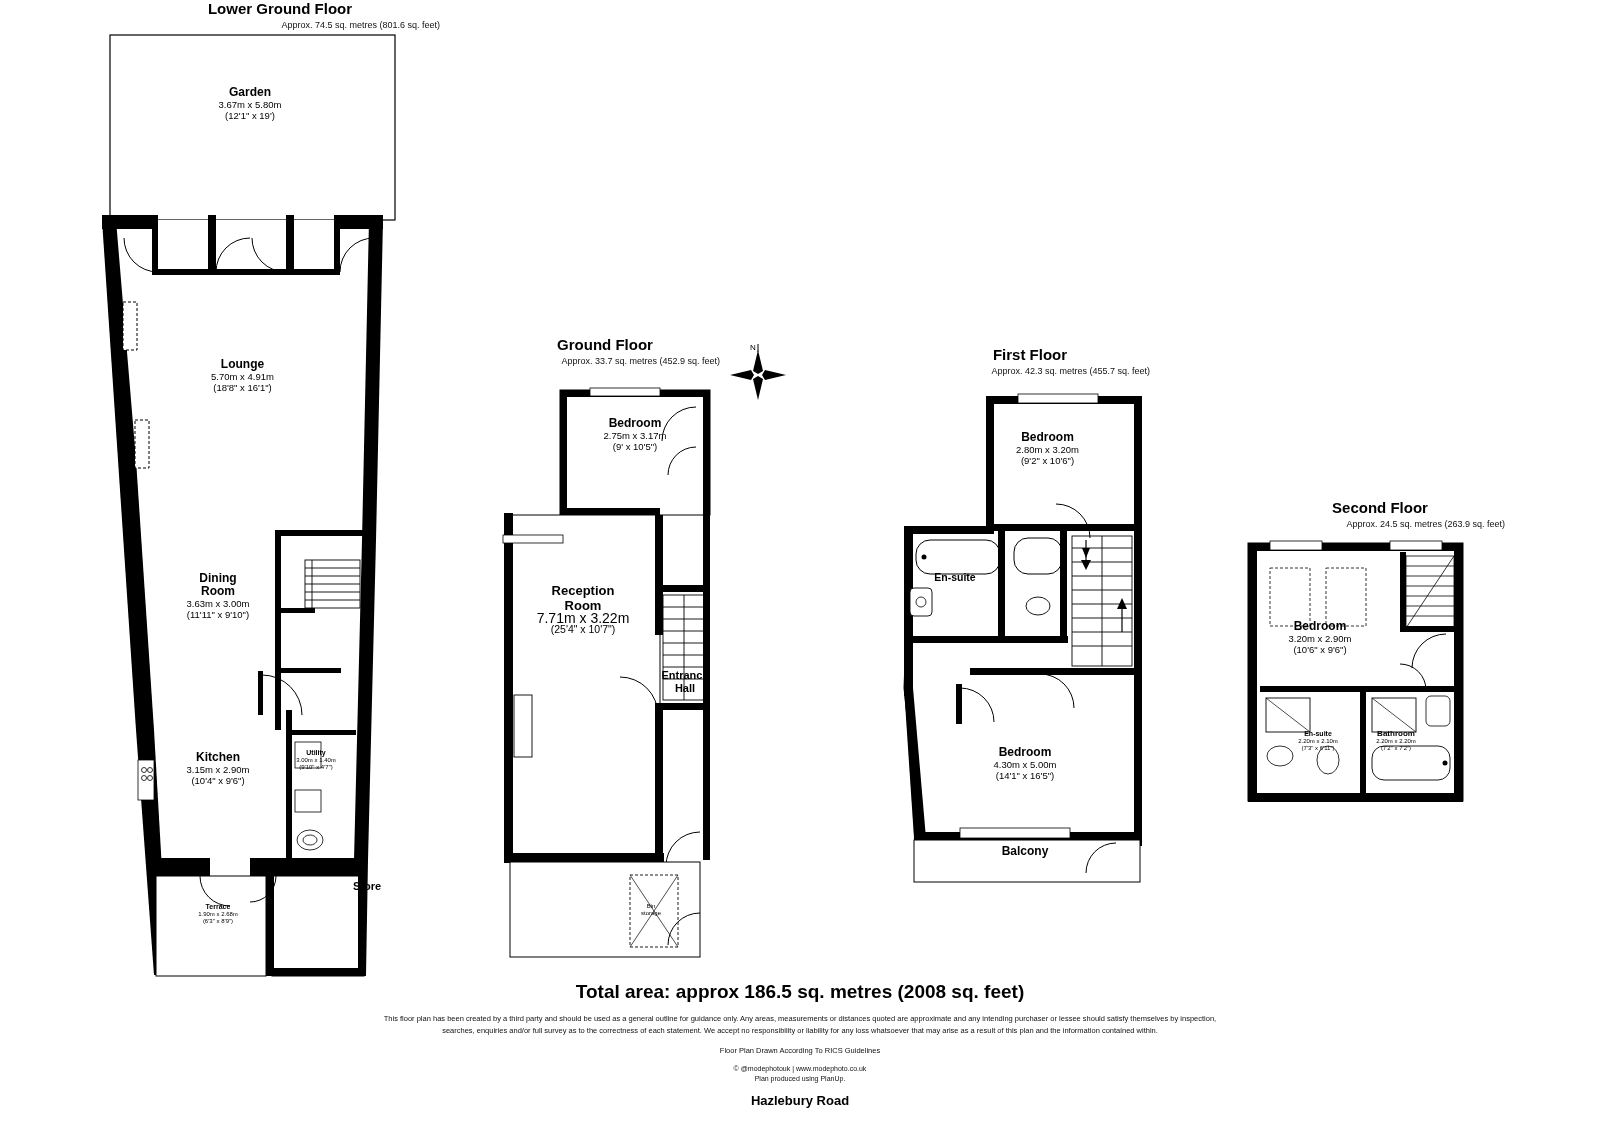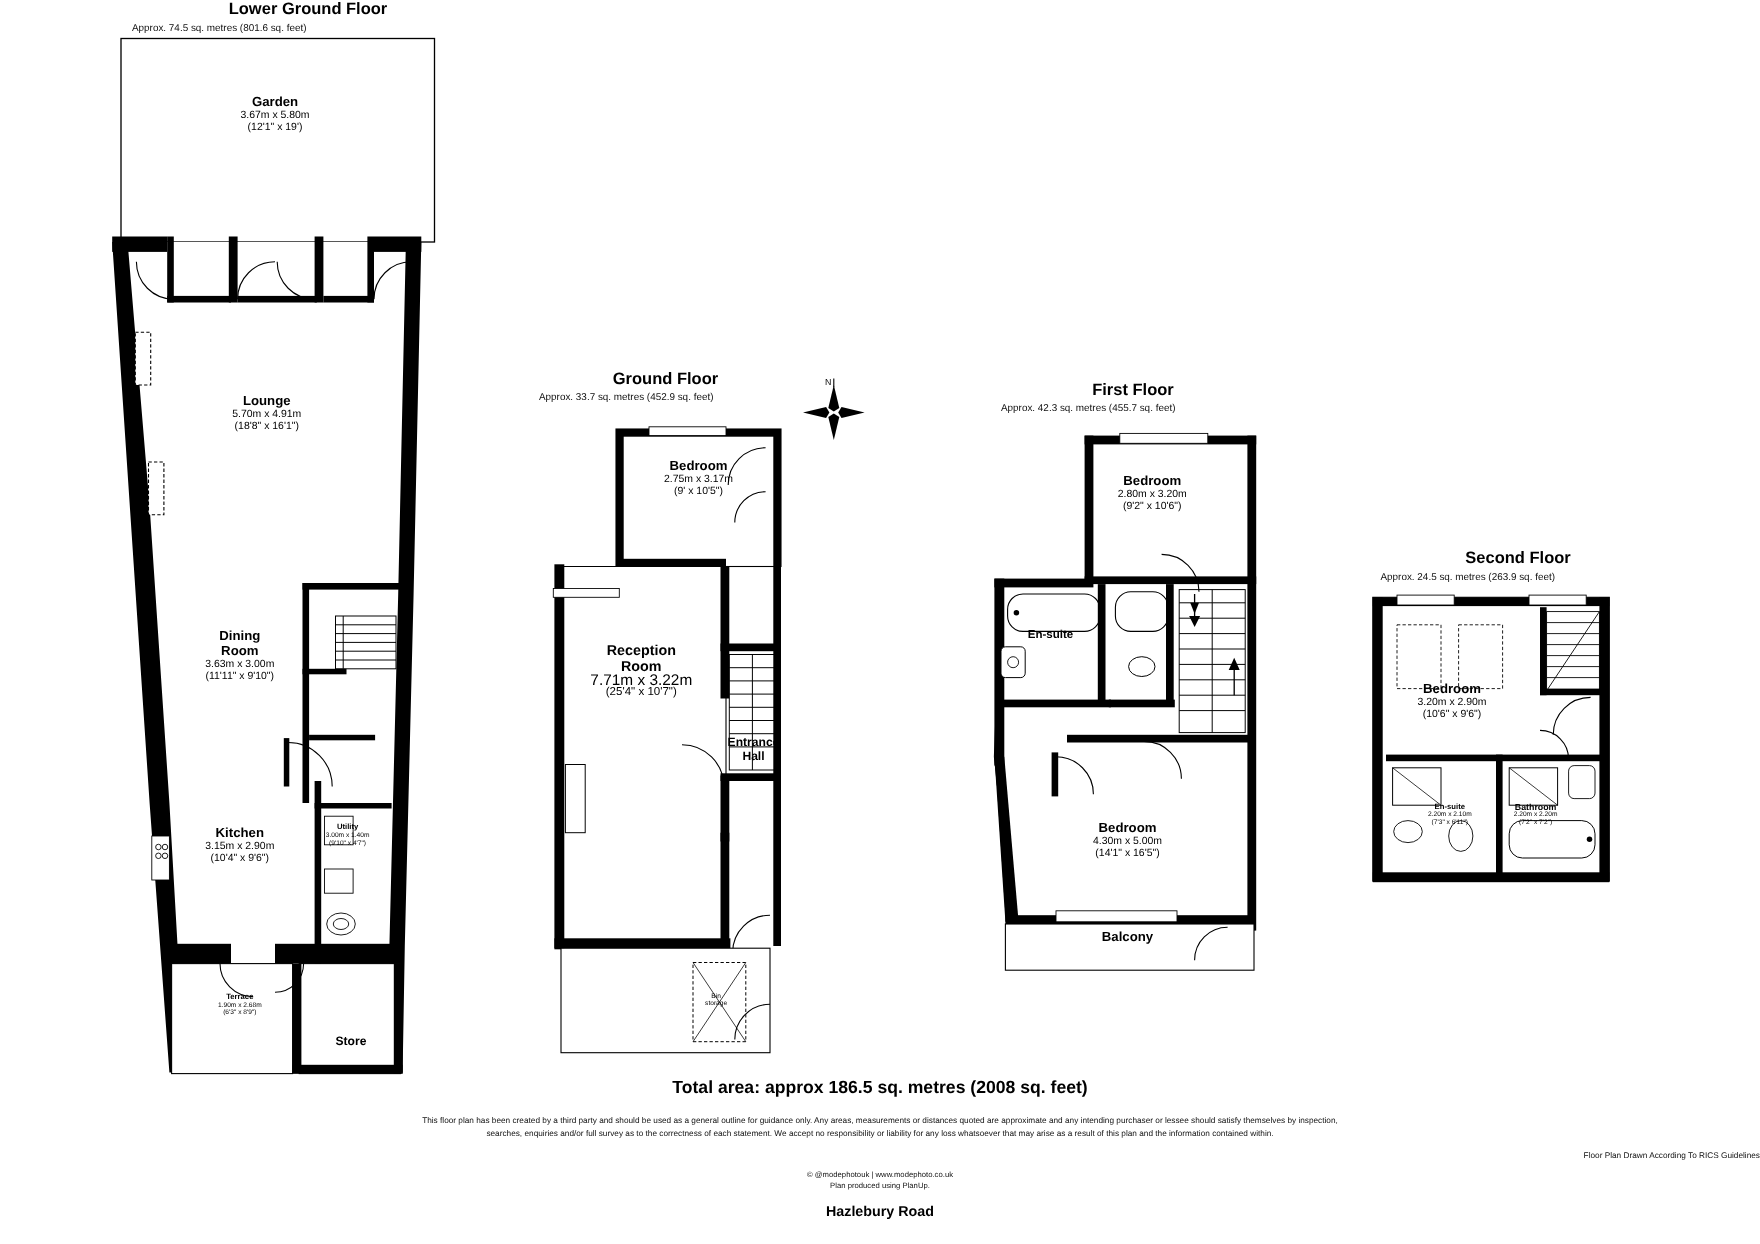--- a/index.html
+++ b/index.html
@@ -1,27 +1,27 @@
 <!DOCTYPE html>
 <html><head>
 <meta charset="utf-8">
 <style>
   html,body{margin:0;padding:0;background:#ffffff;}
   body{width:1600px;height:1131px;position:relative;font-family:"Liberation Sans",sans-serif;color:#000;overflow:hidden;}
   .stage{position:absolute;left:0;top:0;width:1459px;height:1131px;}
   .abs{position:absolute;}
   .ttl{font-size:15px;font-weight:bold;text-align:center;white-space:nowrap;}
-  .sub{font-size:9px;text-align:left;white-space:nowrap;color:#111;}
+  .sub{font-size:9px;text-align:right;white-space:nowrap;color:#111;}
   .rmname{font-size:12px;font-weight:bold;text-align:center;white-space:nowrap;line-height:13px;}
   .rmdim{font-size:9.5px;text-align:center;white-space:nowrap;line-height:11px;}
   .tiny{font-size:6px;text-align:center;white-space:nowrap;line-height:7px;}
   .tinyb{font-size:7px;font-weight:bold;text-align:center;white-space:nowrap;line-height:8px;}
-  .total{font-size:16px;font-weight:bold;text-align:center;white-space:nowrap;}
+  .total{font-size:19px;font-weight:bold;text-align:center;white-space:nowrap;}
   .disc{font-size:7.5px;text-align:center;line-height:10px;color:#111;}
-  .ricstxt{font-size:7.5px;text-align:right;color:#111;}
+  .ricstxt{font-size:7.5px;text-align:center;color:#111;}
   .credit{font-size:7px;text-align:center;color:#111;line-height:9px;}
   .addr{font-size:13px;font-weight:bold;text-align:center;}
   svg{display:block;}
 </style>
 </head>
 <body>
 
 <div class="stage">
 
   <div class="abs" style="left:120px;top:0px;width:320px;">
@@ -134,21 +134,21 @@
     <div class="tiny">3.00m x 1.40m</div>
     <div class="tiny">(9'10" x 4'7")</div>
   </div>
 
   <div class="abs" style="left:176px;top:903px;width:84px;">
     <div class="tinyb">Terrace</div>
     <div class="tiny">1.90m x 2.68m</div>
     <div class="tiny">(6'3" x 8'9")</div>
   </div>
 
-  <div class="abs" style="left:274px;top:941px;width:90px;">
+  <div class="abs" style="left:274px;top:880px;width:90px;padding-left:48px;">
     <div class="rmname" style="font-size:11px;">Store</div>
   </div>
 
   <div class="abs" style="left:490px;top:336px;width:230px;">
     <div class="ttl">Ground Floor</div>
     <div class="sub" style="margin-top:3px;">Approx. 33.7 sq. metres (452.9 sq. feet)</div>
   </div>
 
   <svg class="abs" style="left:718px;top:338px;" width="80" height="70">
     <polygon points="40,12 45,33 40,36 35,33" fill="#000"></polygon>

